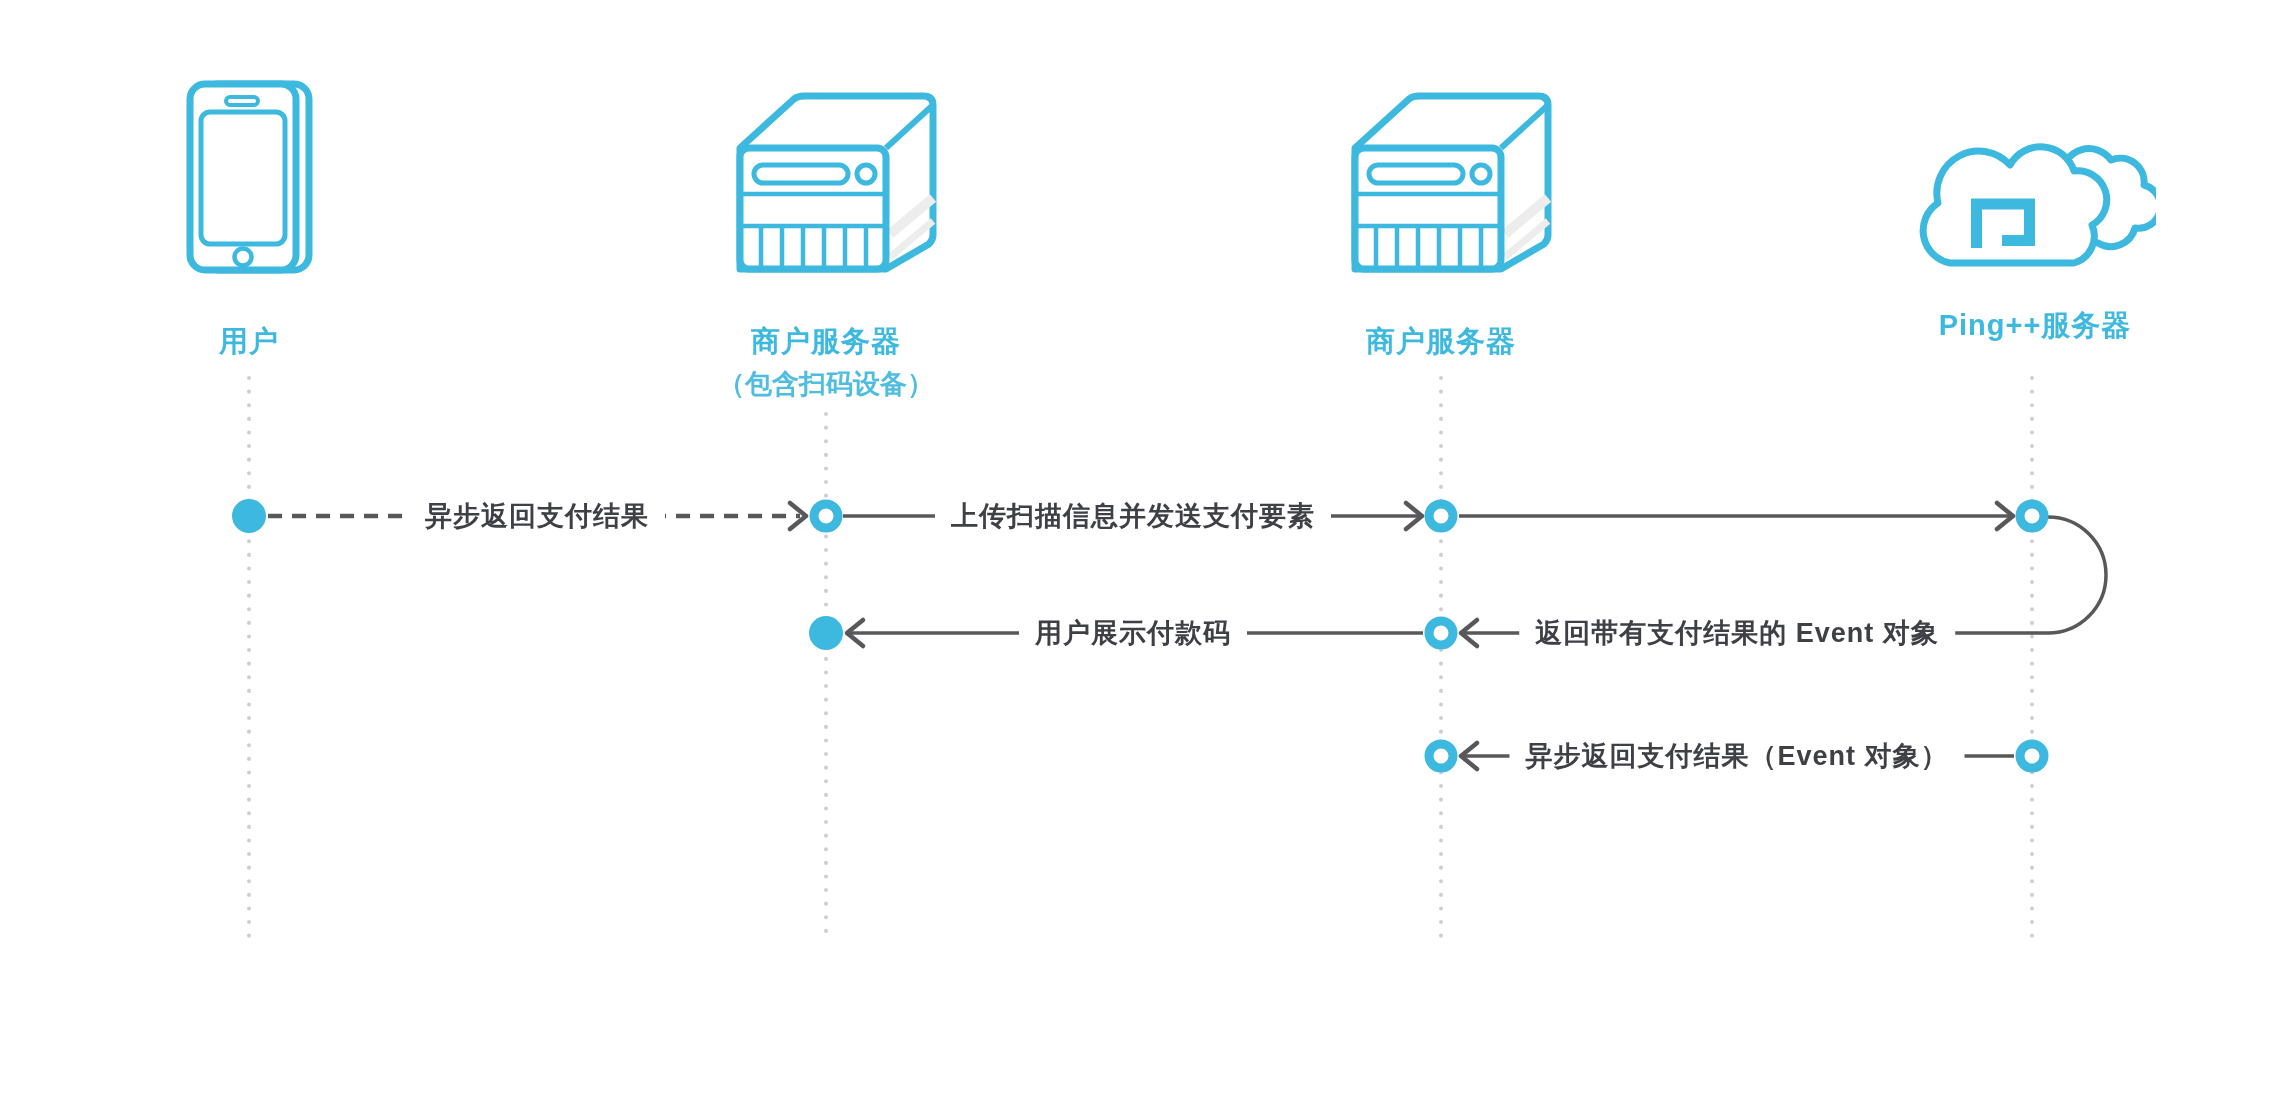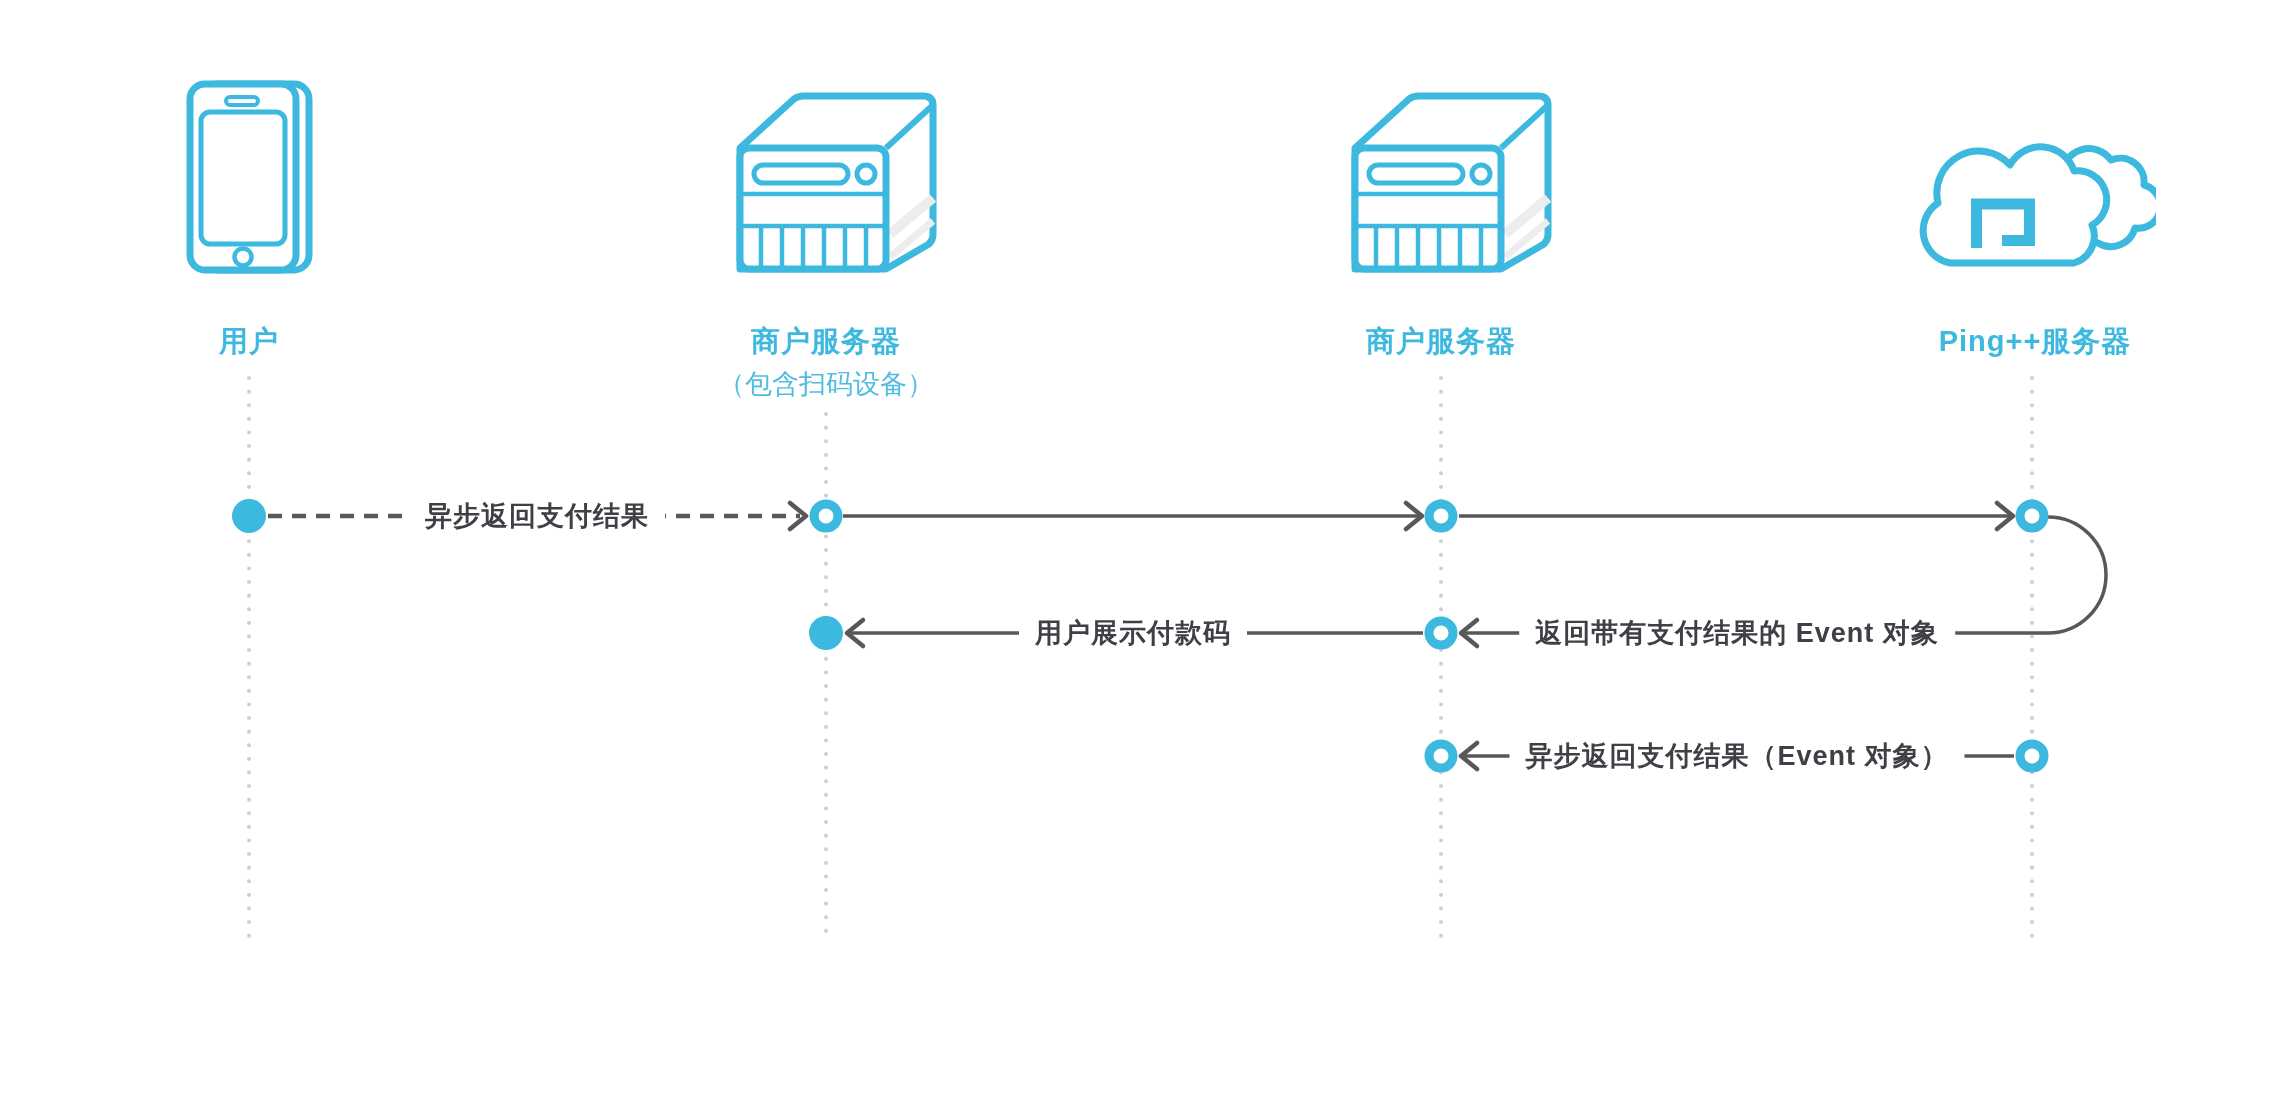--- a/index.html
+++ b/index.html
@@ -15,21 +15,21 @@
   .actor-label{
     position:absolute;
     transform:translate(-50%,0);
     font-size:29px;font-weight:700;
     color:#3db8de;white-space:nowrap;
     letter-spacing:1px;
   }
   .actor-sublabel{
     position:absolute;
     transform:translate(-50%,0);
-    font-size:27px;font-weight:400;
+    font-size:27px;font-weight:700;
     color:#4fbde0;white-space:nowrap;
   }
   .msg-label{
     position:absolute;
     transform:translate(-50%,-50%);
     background:#ffffff;
     padding:3px 16px;
     font-size:27px;font-weight:600;
     color:#3f4045;white-space:nowrap;
     letter-spacing:1px;
@@ -145,24 +145,25 @@
     </svg>
   </div>
 
   <div class="actor-label" style="left:249px;top:322px">用户</div>
 
   <div class="actor-label" style="left:826px;top:322px">商户服务器</div>
   <div class="actor-sublabel" style="left:826px;top:366px">（包含扫码设备）</div>
 
   <div class="actor-label" style="left:1441px;top:322px">商户服务器</div>
 
-  <div class="actor-label" style="left:2035px;top:322px">Ping++服务器</div>
+  <div class="actor-label" style="left:2035px;top:306px">Ping++服务器</div>
 
   <div class="msg-label" style="left:537px;top:516px">异步返回支付结果</div>
 
+  <div class="msg-label" style="left:1133px;top:516px">上传扫描信息并发送支付要素</div>
 
 
   <div class="msg-label" style="left:1133px;top:633px">用户展示付款码</div>
 
   <div class="msg-label" style="left:1737px;top:633px">返回带有支付结果的 Event 对象</div>
 
   <div class="msg-label" style="left:1737px;top:756px">异步返回支付结果（Event 对象）</div>
 
 </div>
 

